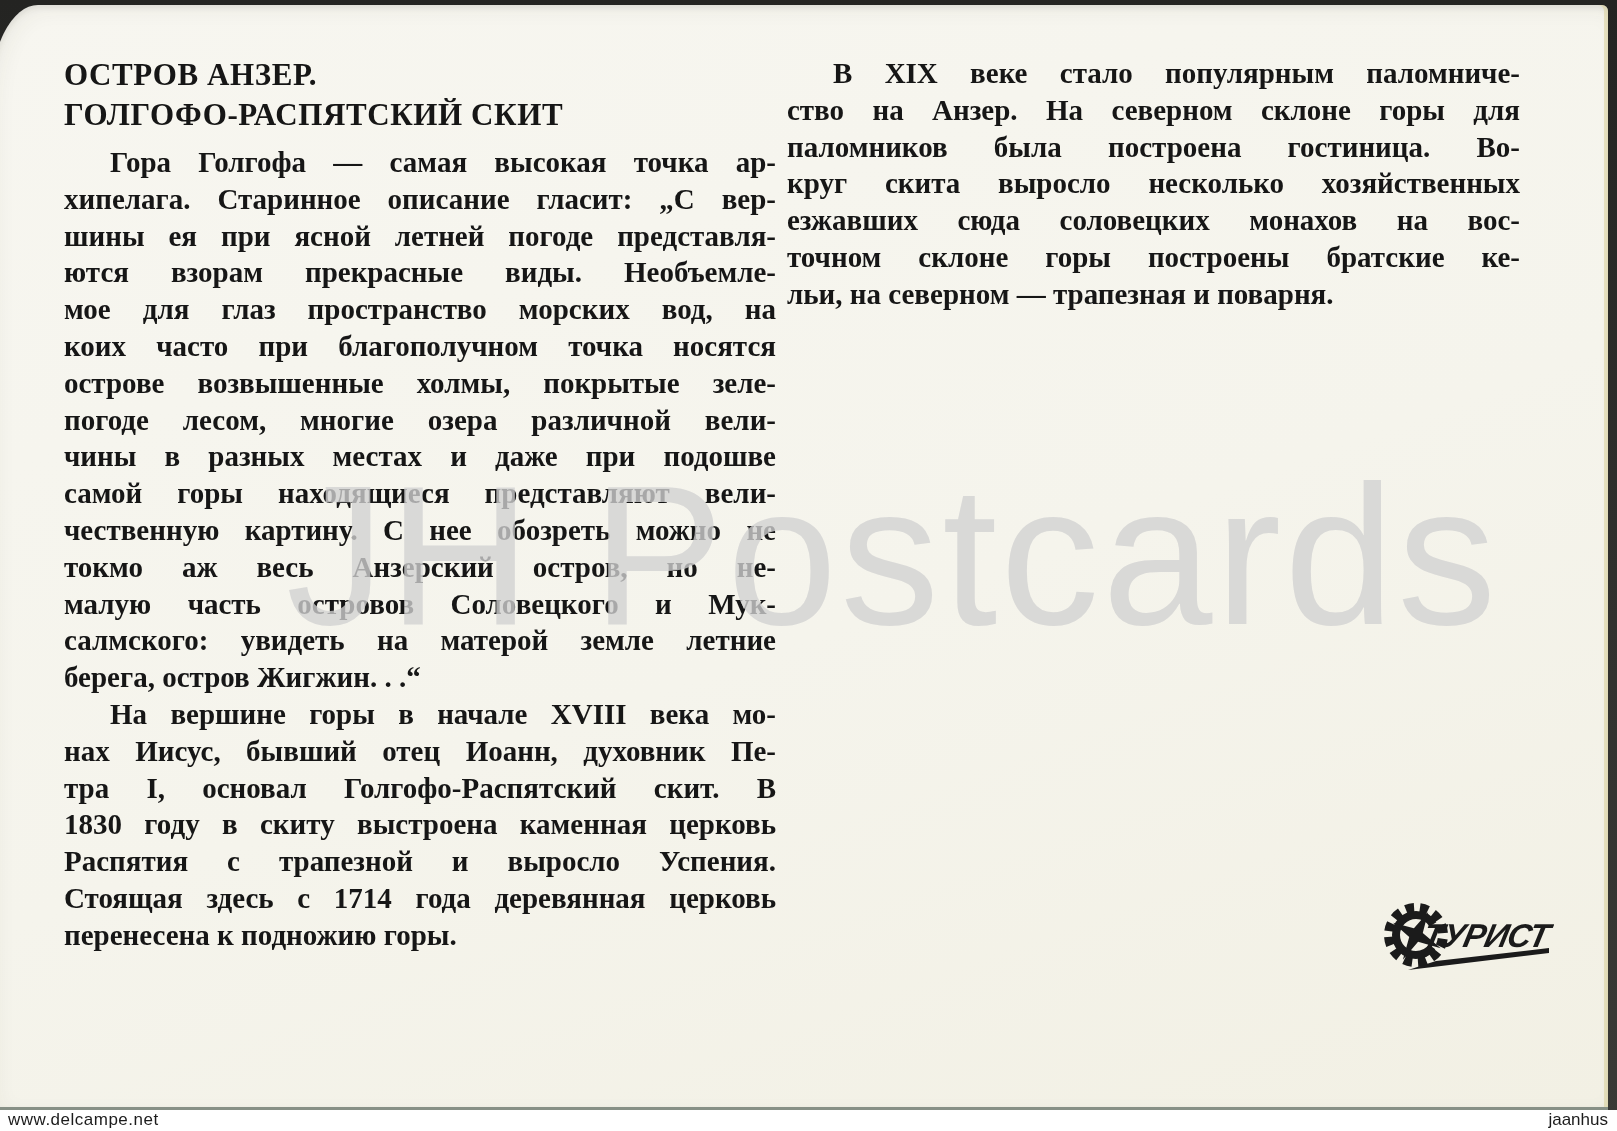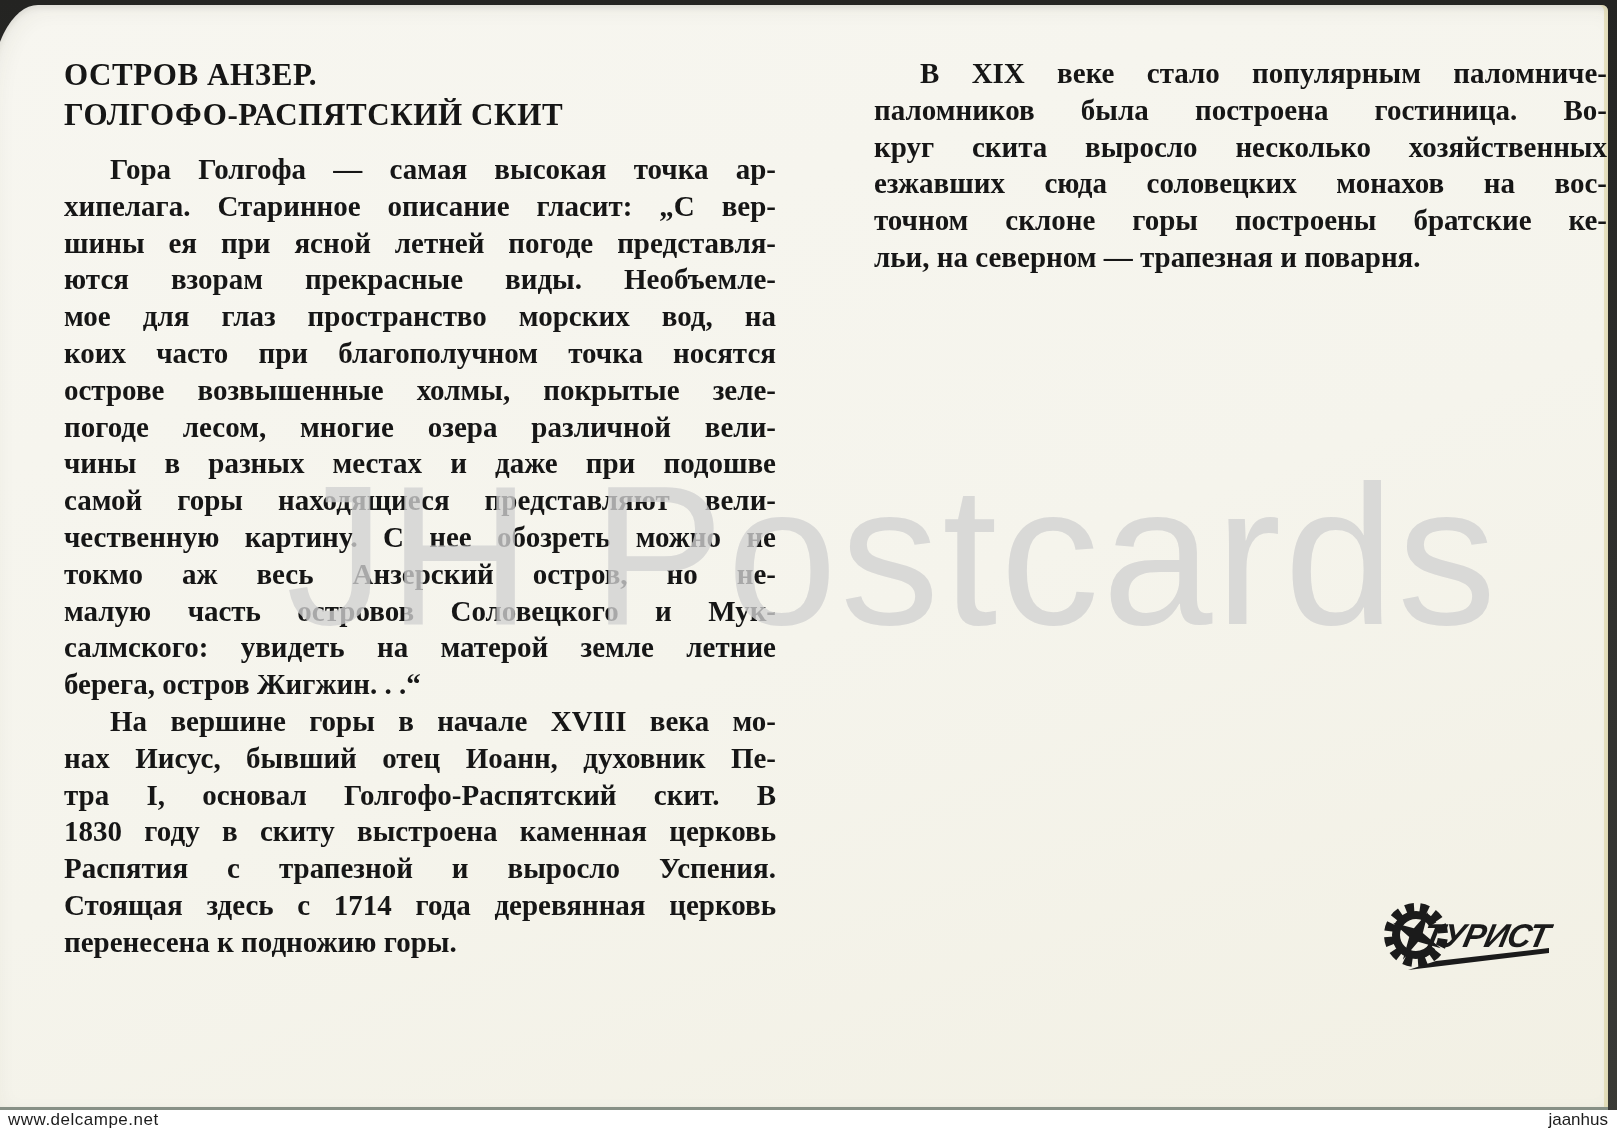--- a/index.html
+++ b/index.html
@@ -35,23 +35,23 @@
   }
   
   .col {
     position: absolute;
     color: #161616;
     font-weight: 700;
     font-size: 29px;
     line-height: 36.8px;
   }
   .col-left  { left: 74px;  top: 50px; width: 712px; }
-  .col-right { left: 884px; top: 50px; width: 733px; }
+  .col-right { left: 797px; top: 50px; width: 733px; }
 
-  .title { margin-bottom: 17px; }
+  .title { margin-bottom: 10px; }
   .title .ln {
     font-size: 31px;
     line-height: 39.5px;
     letter-spacing: 0.6px;
     text-align: left;
     text-align-last: left;
     white-space: nowrap;
   }
   .para .ln {
     text-align: justify;
@@ -147,20 +147,21 @@
           <div class="ln">1830 году в скиту выстроена каменная церковь</div>
           <div class="ln">Распятия с трапезной и выросло Успения.</div>
           <div class="ln">Стоящая здесь с 1714 года деревянная церковь</div>
           <div class="ln last">перенесена к подножию горы.</div>
         </div>
     </div>
 
     <div class="col col-right">
       <div class="para">
           <div class="ln indent">В XIX веке стало популярным паломниче-</div>
+          <div class="ln">ство на Анзер. На северном склоне горы для</div>
           <div class="ln">паломников была построена гостиница. Во-</div>
           <div class="ln">круг скита выросло несколько хозяйственных</div>
           <div class="ln">езжавших сюда соловецких монахов на вос-</div>
           <div class="ln">точном склоне горы построены братские ке-</div>
           <div class="ln last">льи, на северном — трапезная и поварня.</div>
         </div>
     </div>
 
     <svg class="logo" viewBox="0 0 178 96" xmlns="http://www.w3.org/2000/svg">
 

